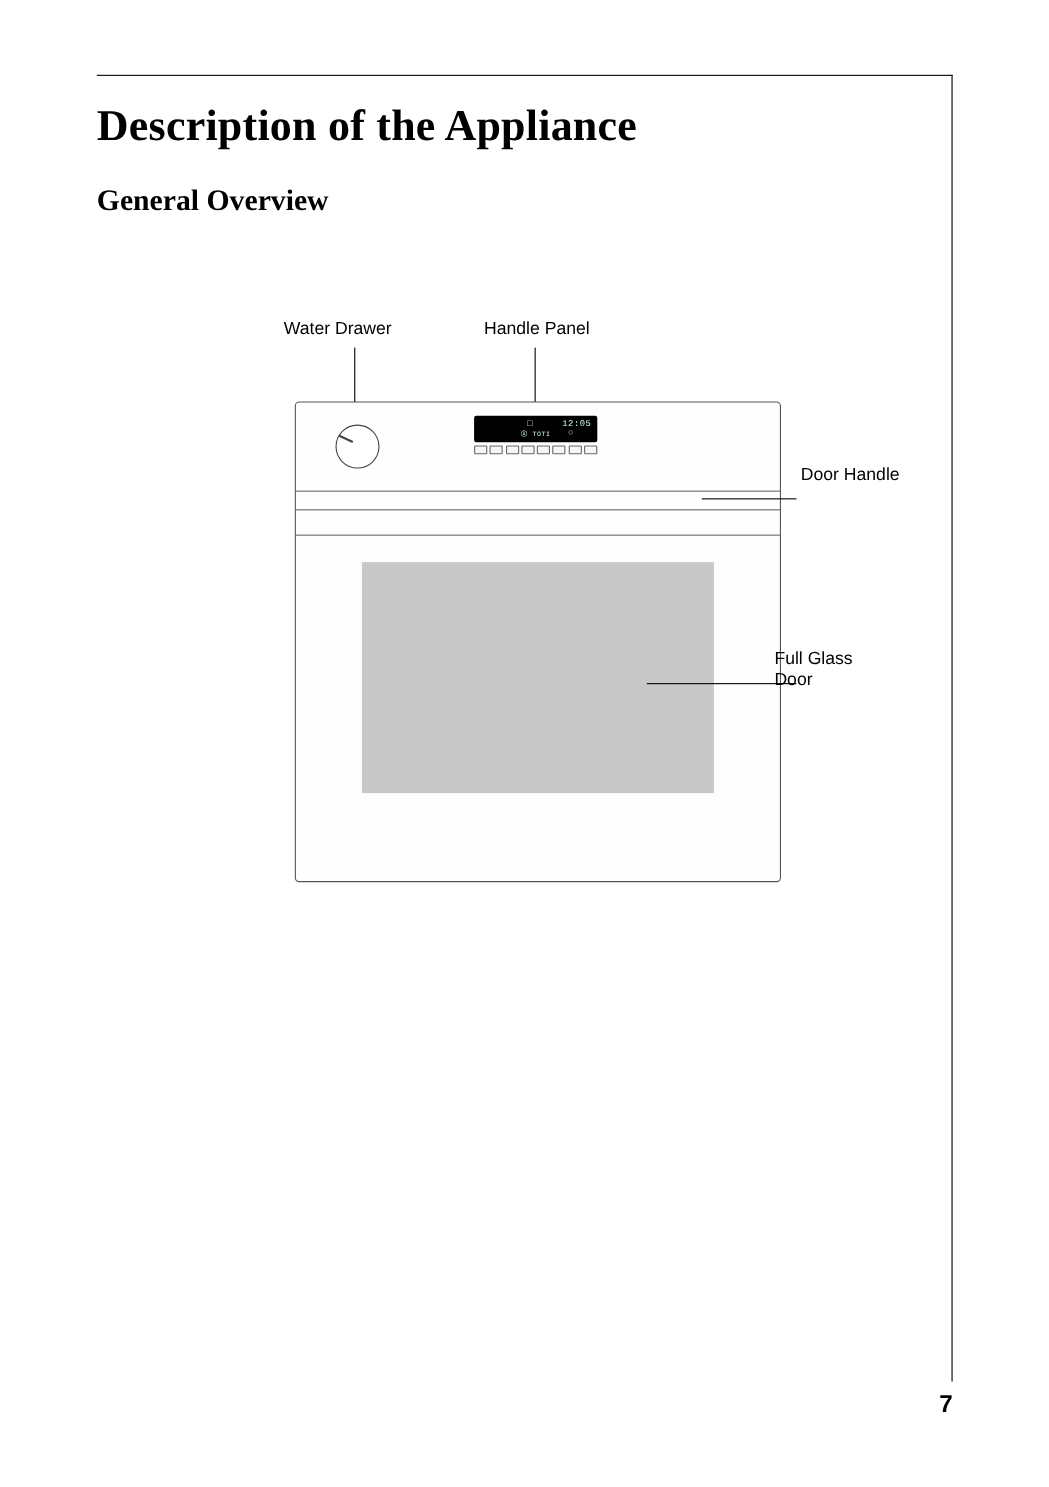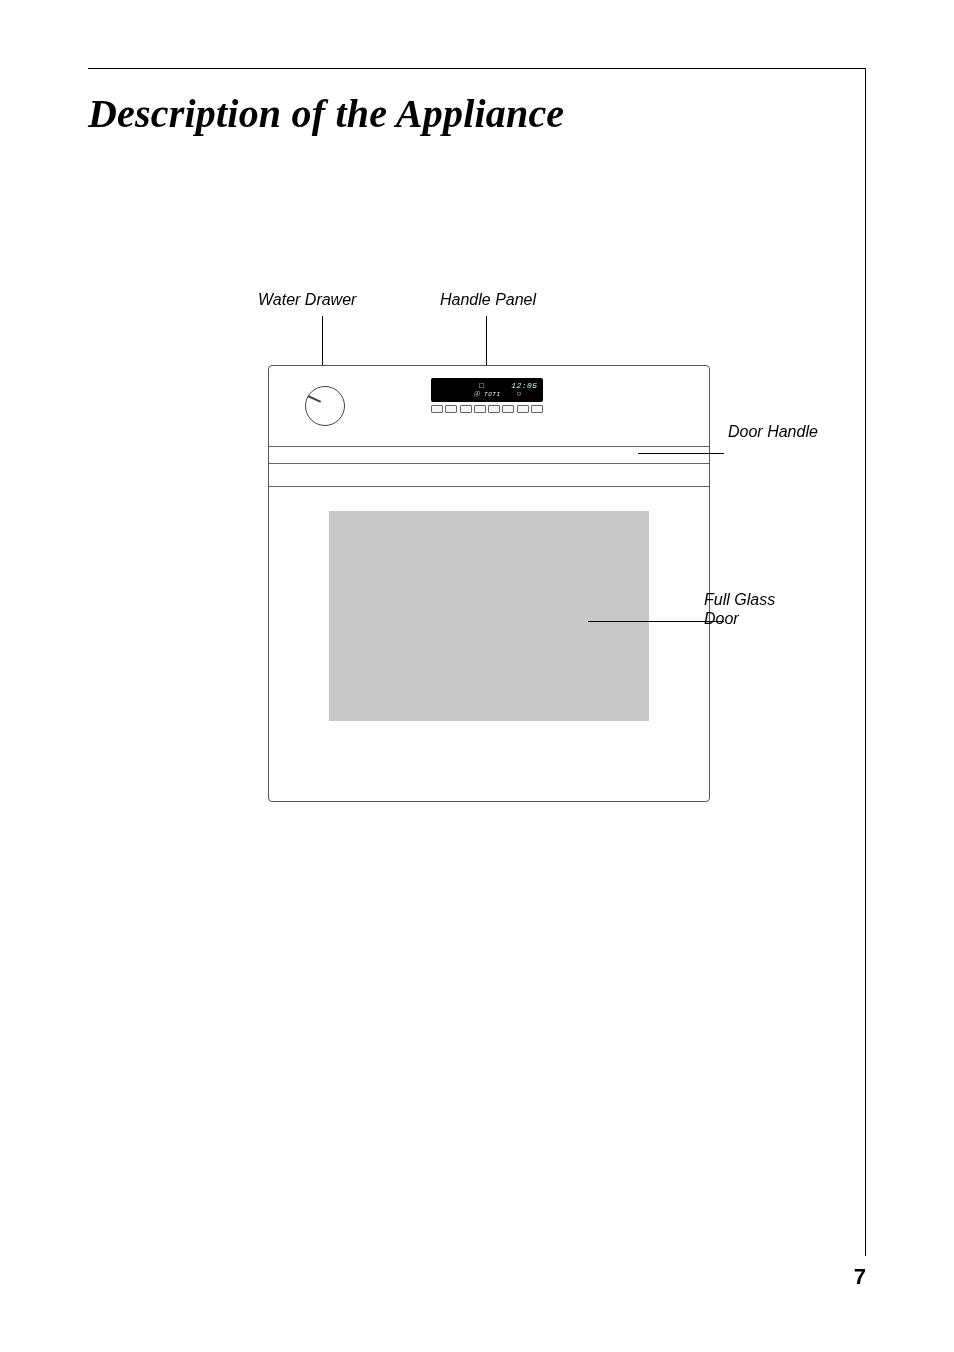--- a/index.html
+++ b/index.html
@@ -31,21 +31,20 @@
     right: 88px;
     width: 0;
     border-right: 1.5px solid #000;
   }
 
   .content {
     position: absolute;
     top: 80px;
     left: 88px;
     right: 100px;
-    font-style: italic;
   }
 
   h1.title {
     font-size: 40px;
     font-weight: 700;
     margin: 10px 0 30px 0;
     letter-spacing: 0.2px;
   }
   h2.subtitle {
     font-size: 27px;
@@ -186,20 +185,21 @@
 </head>
 <body>
 
 <div class="page">
 
   <div class="top-border"></div>
   <div class="right-border"></div>
 
   <div class="content">
     <h1 class="title">Description of the Appliance</h1>
+    <h2 class="subtitle">General Overview</h2>
 
     <div class="diagram">
 
       <div class="label" style="left: -10px; top: 0;">Water Drawer</div>
       <div class="label" style="left: 172px; top: 0;">Handle Panel</div>
 
       <div class="callout-line" style="left: 54px; top: 26px; width: 1px; height: 68px;"></div>
       <div class="callout-line" style="left: 218px; top: 26px; width: 1px; height: 52px;"></div>
 
       <div class="appliance-body">

